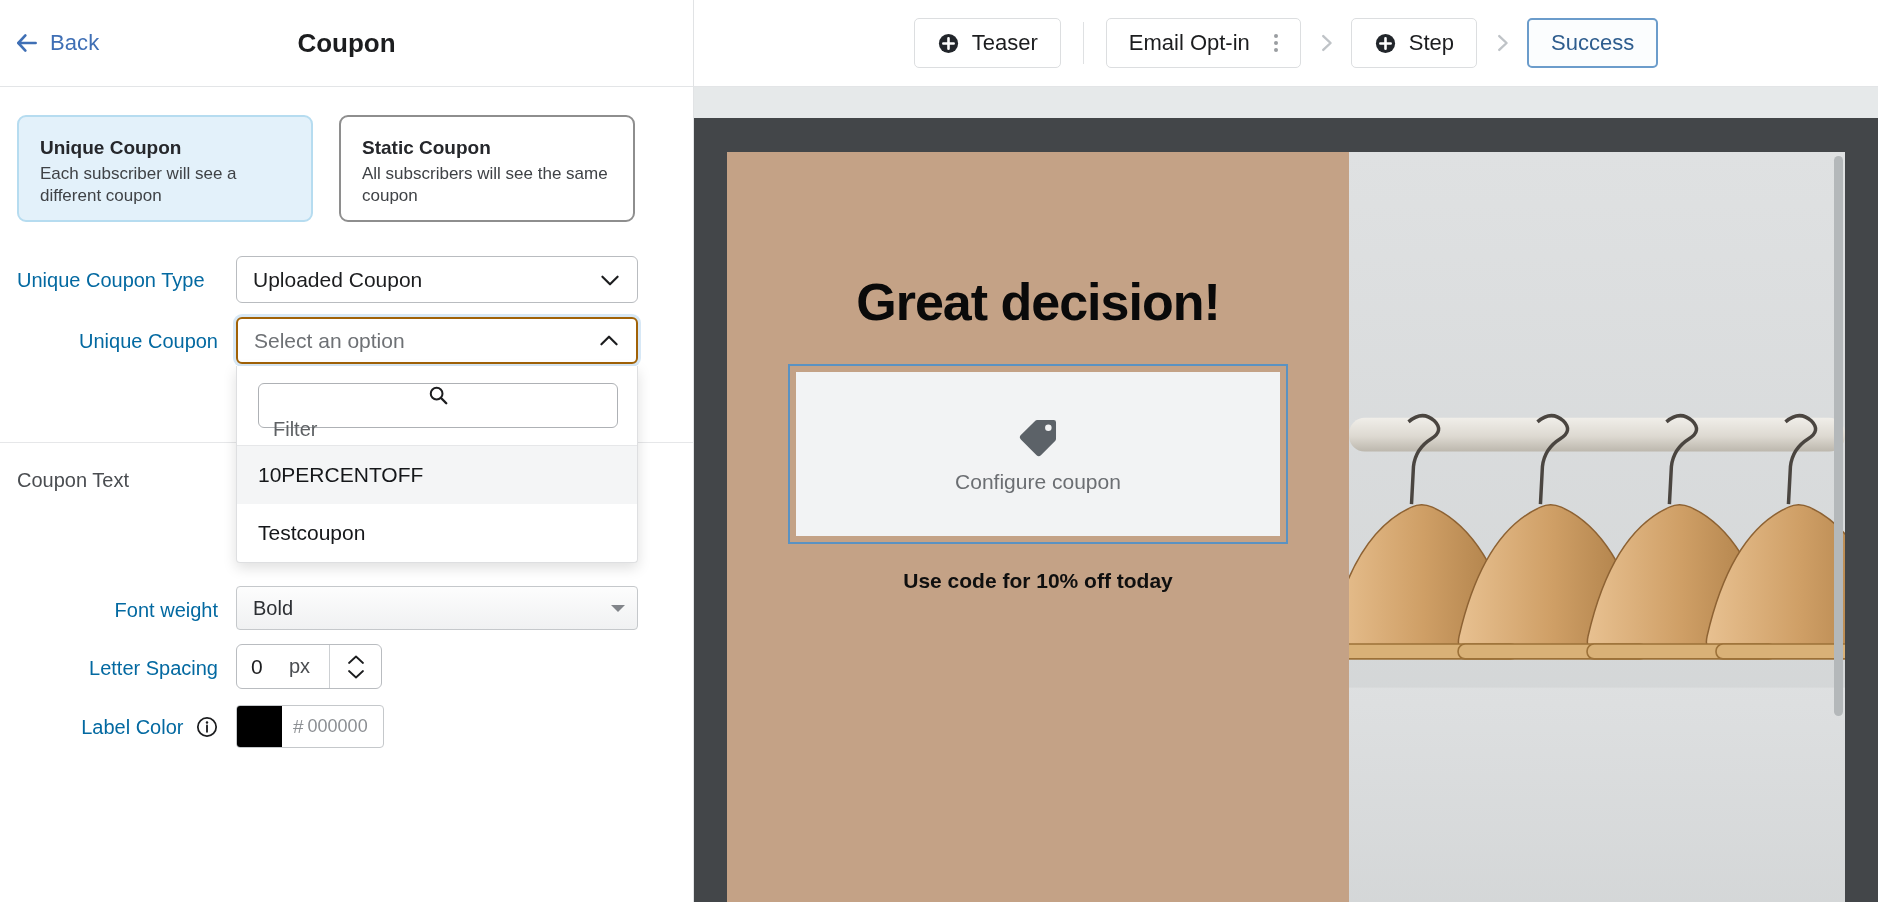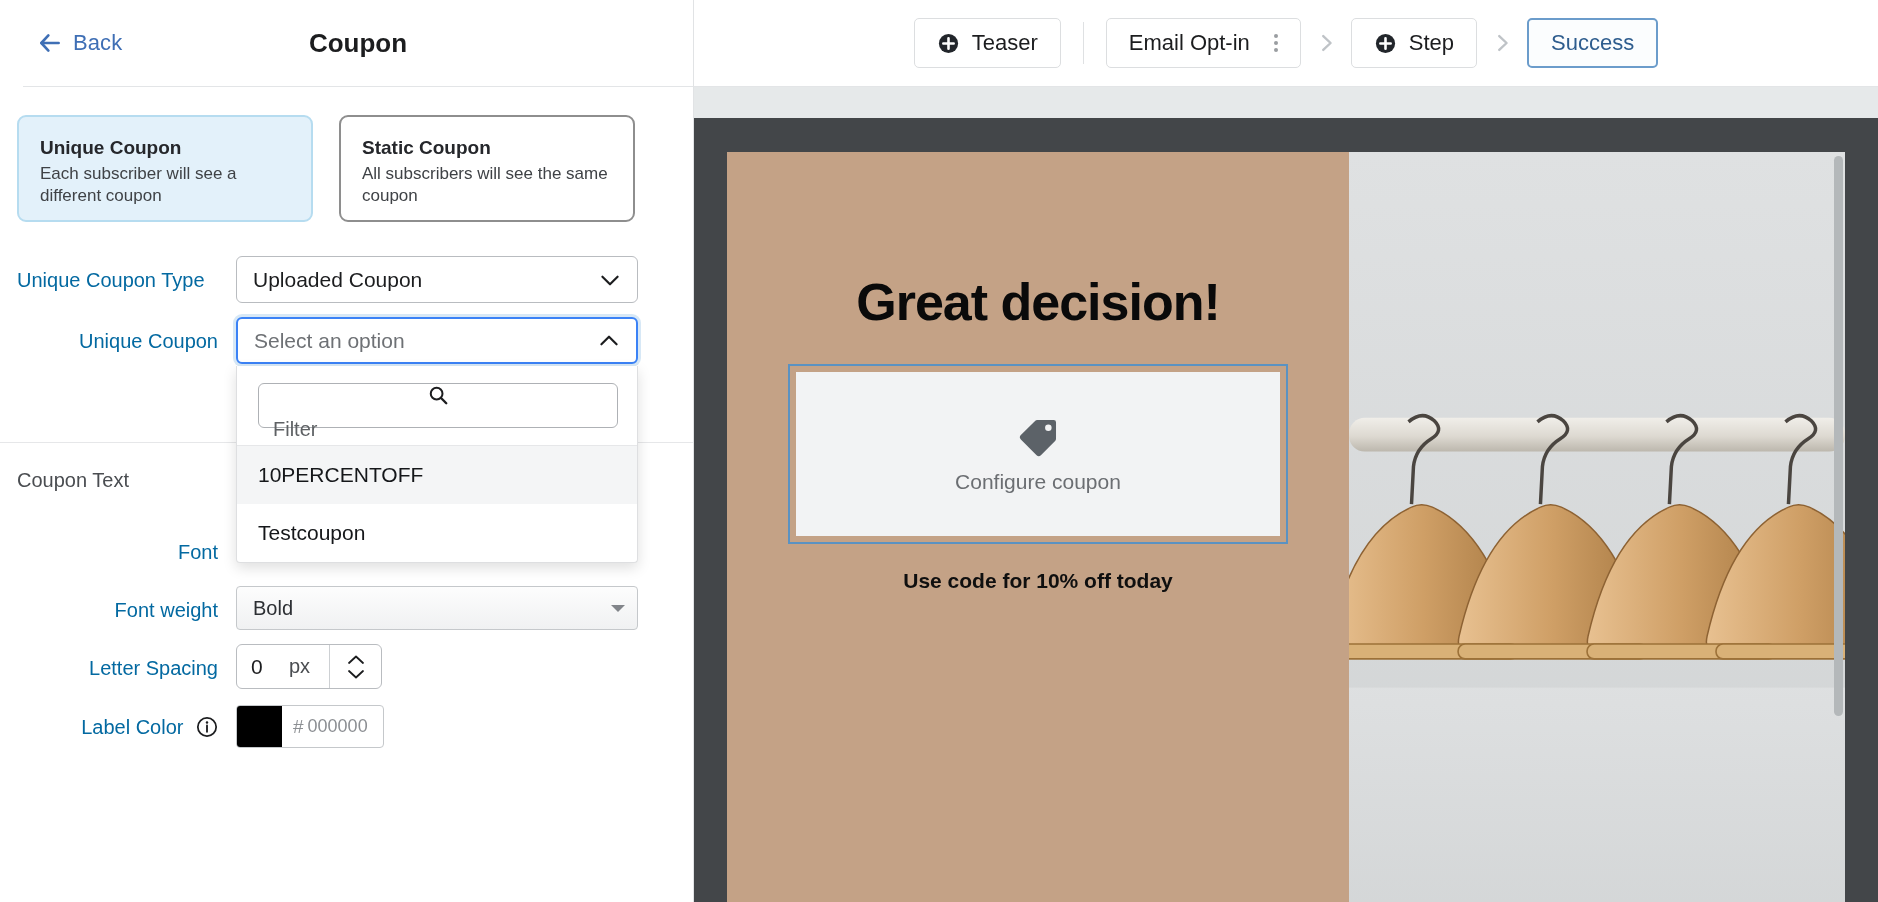--- a/index.html
+++ b/index.html
@@ -19,21 +19,20 @@
     background: #fff;
     border-right: 1px solid #e1e3e5;
     position: relative;
     flex: 0 0 694px;
   }
   .left-header {
     height: 87px;
     border-bottom: 1px solid #e3e5e7;
     display: flex; align-items: center;
     position: relative;
-    margin-left: 23px;
   }
   .back-btn {
     display: flex; align-items: center; gap: 10px;
     margin-left: 14px;
     cursor: pointer;
     color: #3f6fb5;
   }
   .back-arrow { width: 26px; height: 26px; display: block; }
   .back-label { font-size: 22px; color: #3f6fb5; letter-spacing: .1px; }
   .left-title {
@@ -88,21 +87,21 @@
     border: 1px solid #b9bcc0;
     border-radius: 6px;
     background: #fff;
     display: flex; align-items: center;
     padding: 0 14px 0 16px;
     font-size: 21px; color: #1c1d1f;
     cursor: pointer;
     justify-content: space-between;
   }
   .select-box.focused {
-    border: 2px solid #3b82f6;
+    border: 2px solid #a16207;
     box-shadow: 0 0 0 3px #d7e8f6;
   }
   .select-box .placeholder { color: #6e7175; }
   .chev { width: 26px; height: 26px; flex: 0 0 26px; }
 
   
   .dropdown {
     position: absolute;
     top: 49px; left: 0;
     width: 402px;
@@ -378,21 +377,20 @@
 
         <div class="link-small">C</div>
 
         <div class="divider-h" style="margin-top:62px;"></div>
 
         <div class="section-label">Coupon Text</div>
 
         <div style="margin-top:36px;">
 
           <div class="frow">
-            <div class="flabel">Font</div>
             <div class="fctl">
               <div class="sel-native" style="visibility:hidden;">
                 <span></span>
                 <span class="caret-sm"></span>
               </div>
             </div>
           </div>
 
           <div class="frow">
             <div class="flabel">Font weight</div>

